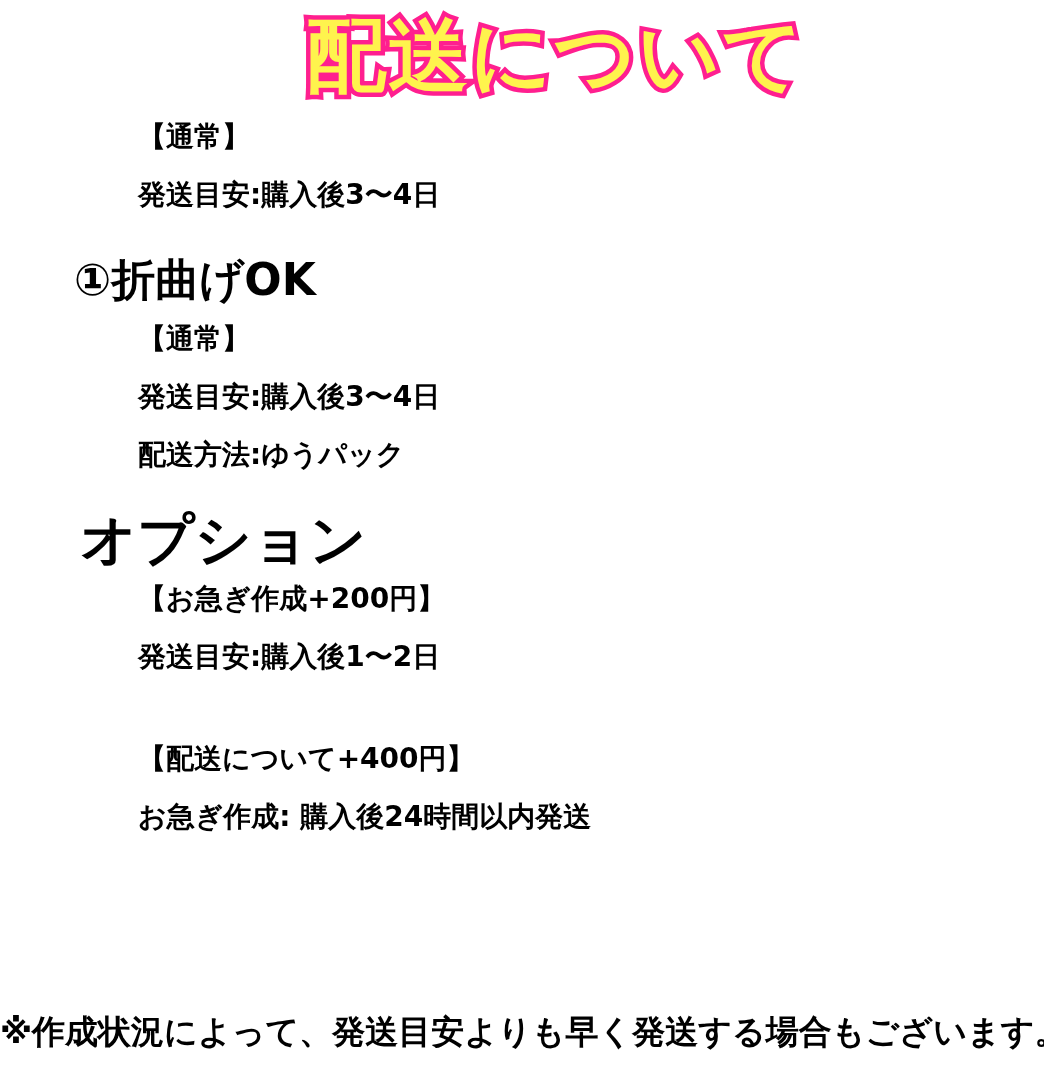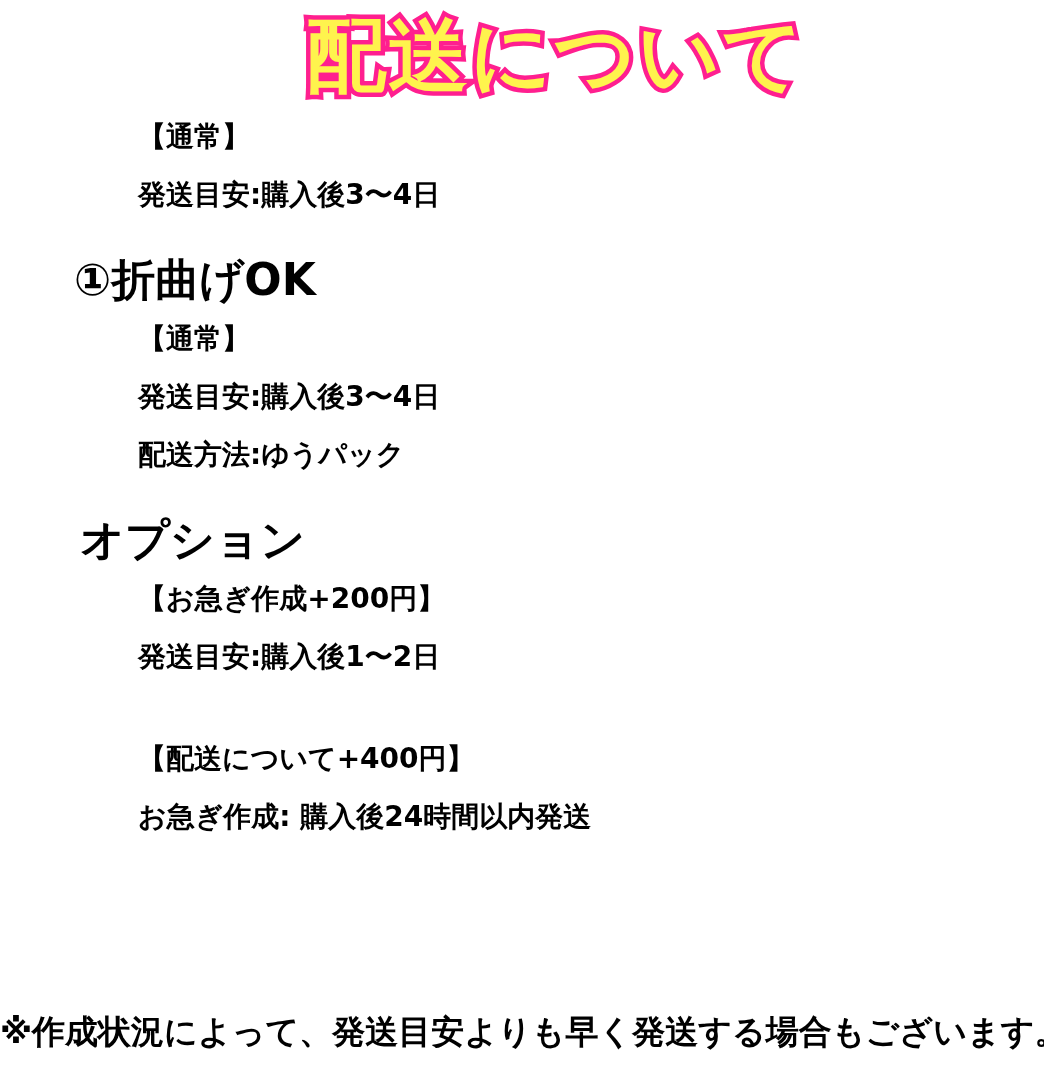--- a/index.html
+++ b/index.html
@@ -63,21 +63,21 @@
   }
   .sub {
     font-size: 28px;
     line-height: 58px;
     padding-left: 120px;
   }
   .spacer-sm { height: 26px; }
   .spacer-md { height: 44px; }
 
   .opt-head {
-    font-size: 44px;
+    font-size: 56px;
     line-height: 60px;
     padding-left: 62px;
   }
 
   
   .note {
     position: absolute;
     left: 0;
     right: 0;
     bottom: 28px;

